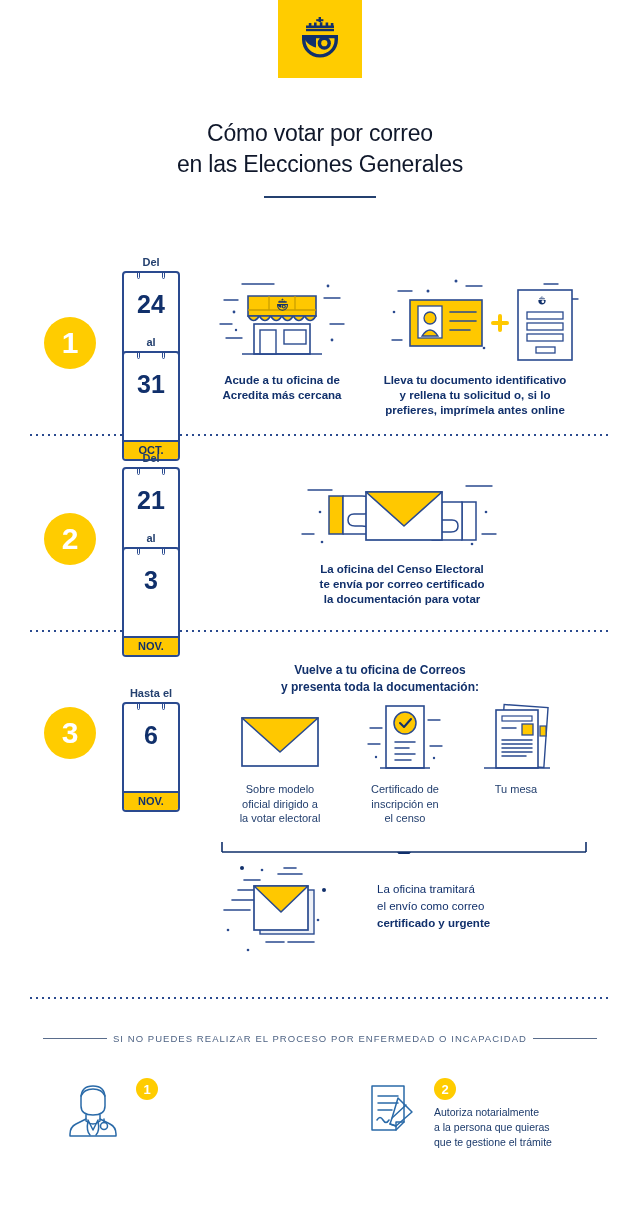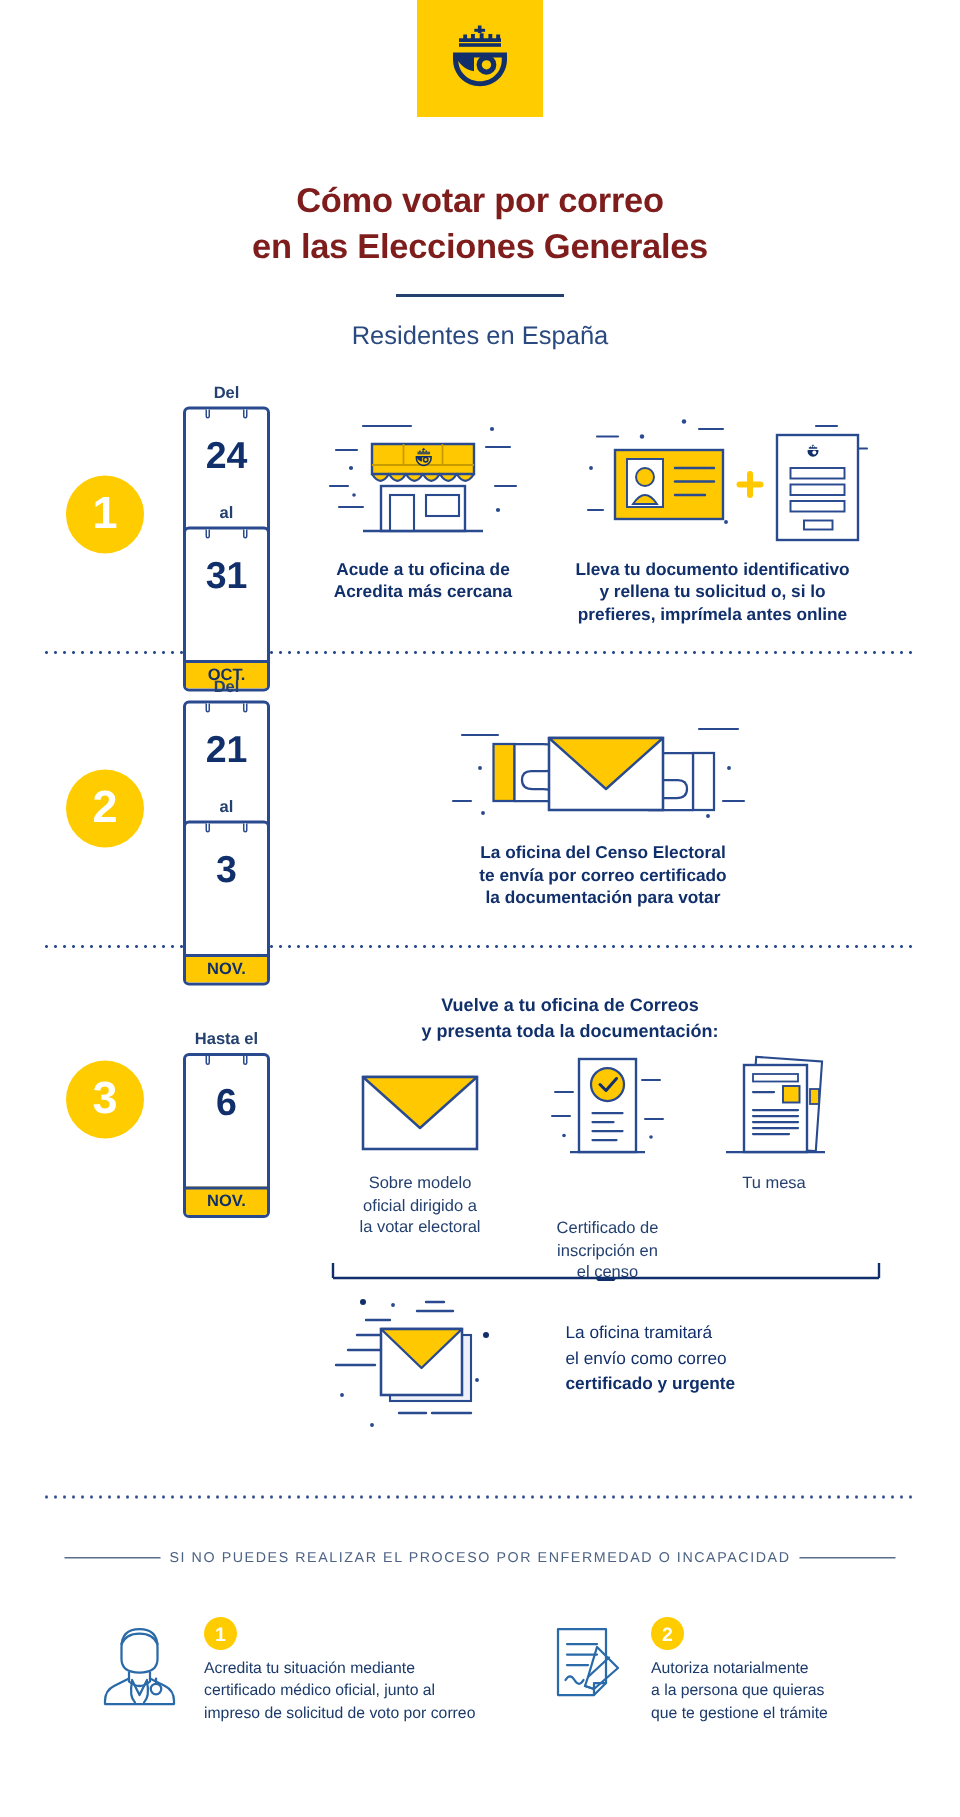--- a/index.html
+++ b/index.html
@@ -15,22 +15,22 @@
   
   .logo-box {
     position: absolute; left: 278px; top: 0; width: 84px; height: 78px;
     background: #FFCC00;
     display: flex; align-items: center; justify-content: center;
   }
 
   
   .title-wrap { position: absolute; left: 0; top: 118px; width: 640px; text-align: center; }
   .title {
-    font-size: 23px; font-weight: bold; line-height: 1.33;
-    color: #7f1d1d; letter-spacing: -0.2px;
+    font-size: 23px; font-weight: normal; line-height: 1.33;
+    color: #0f172a; letter-spacing: -0.2px;
   }
   .title-rule {
     width: 112px; height: 2px; background: #24406f;
     margin: 17px auto 0;
   }
   .subtitle {
     margin-top: 16px; font-size: 17px; color: #2a4a7f; font-weight: normal;
   }
 
   
@@ -136,21 +136,20 @@
       </g>
     </svg>
   </div>
 
   <div class="title-wrap">
     <div class="title">
       <span>Cómo votar por correo</span><br>
       <span>en las Elecciones Generales</span>
     </div>
     <div class="title-rule"></div>
-    <div class="subtitle">Residentes en España</div>
   </div>
 
   <div class="dots" style="top:434px"></div>
   <div class="dots" style="top:630px"></div>
   <div class="dots" style="top:997px"></div>
 
   <div class="step-circle" style="left:44px; top:317px">1</div>
 
   <div class="cal-block" style="left:122px; top:256px">
     <div class="cal-label">Del</div>
@@ -368,21 +367,21 @@
       <path d="M34 23 l4 4 l7 -8" stroke="#11306b" stroke-width="2" fill="none" stroke-linecap="round" stroke-linejoin="round"></path>
       <g stroke="#2a4a8f" stroke-width="1.5" stroke-linecap="round">
         <line x1="29" y1="42" x2="49" y2="42"></line>
         <line x1="29" y1="48" x2="43" y2="48"></line>
         <line x1="29" y1="54" x2="49" y2="54"></line>
         <line x1="29" y1="60" x2="45" y2="60"></line>
       </g>
       <line x1="14" y1="68" x2="64" y2="68" stroke="#2a4a8f" stroke-width="1.5"></line>
     </svg>
   </div>
-  <div class="cap cap-sm" style="position:absolute; left:352px; top:812px; width:106px; font-size:11px; font-weight:normal">
+  <div class="cap cap-sm" style="position:absolute; left:352px; top:782px; width:106px; font-size:11px; font-weight:normal">
     <span>Certificado de</span><br>
     <span>inscripción en</span><br>
     <span>el censo</span>
   </div>
 
   <div class="icon-abs" style="left:470px; top:702px">
     <svg width="92" height="74" viewBox="0 0 92 74">
       <rect x="32" y="4" width="44" height="60" fill="#fff" stroke="#2a4a8f" stroke-width="1.4" transform="rotate(4 54 34)"></rect>
       <rect x="26" y="8" width="42" height="58" fill="#fff" stroke="#2a4a8f" stroke-width="1.6"></rect>
       <rect x="32" y="14" width="30" height="5" fill="#fff" stroke="#2a4a8f" stroke-width="1.2"></rect>
@@ -456,25 +455,20 @@
           <path d="M24 42 L29 52 L34 42"></path>
           <path d="M24 43 q-2 10 2 14"></path>
           <path d="M34 43 q2 10 -2 14"></path>
           <circle cx="40" cy="48" r="3.5"></circle>
           <path d="M40 44.5 L40 41"></path>
         </g>
       </svg>
     </div>
     <div style="flex:1">
       <div class="foot-num">1</div>
-      <div class="foot-text">
-        <span>Acredita tu situación mediante</span><br>
-        <span>certificado médico oficial, junto al</span><br>
-        <span>impreso de solicitud de voto por correo</span>
-      </div>
     </div>
   </div>
 
   <div class="foot-item" style="left:364px; top:1078px; display:flex; gap:14px; width:250px">
     <div>
       <svg width="56" height="60" viewBox="0 0 56 60">
         <g stroke="#2a6aa8" stroke-width="1.5" fill="none" stroke-linecap="round" stroke-linejoin="round">
           <path d="M8 8 L40 8 L40 44 L32 52 L8 52 Z"></path>
           <path d="M40 44 L32 44 L32 52"></path>
           <line x1="14" y1="18" x2="34" y2="18"></line>

